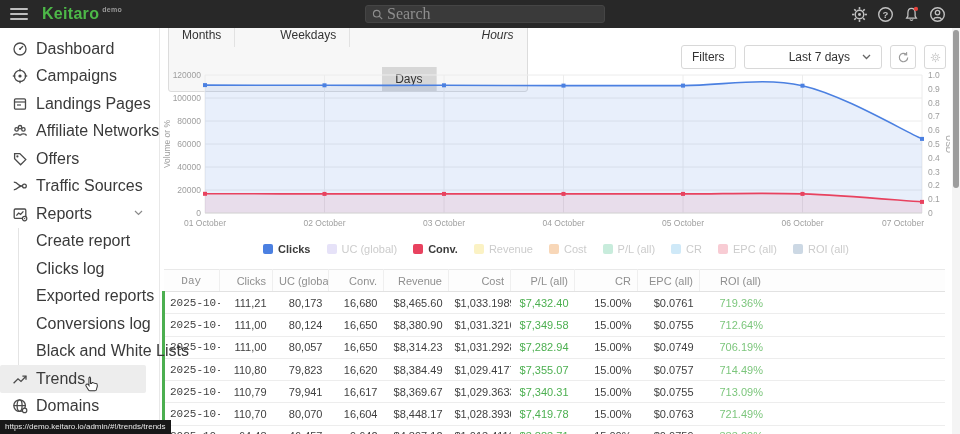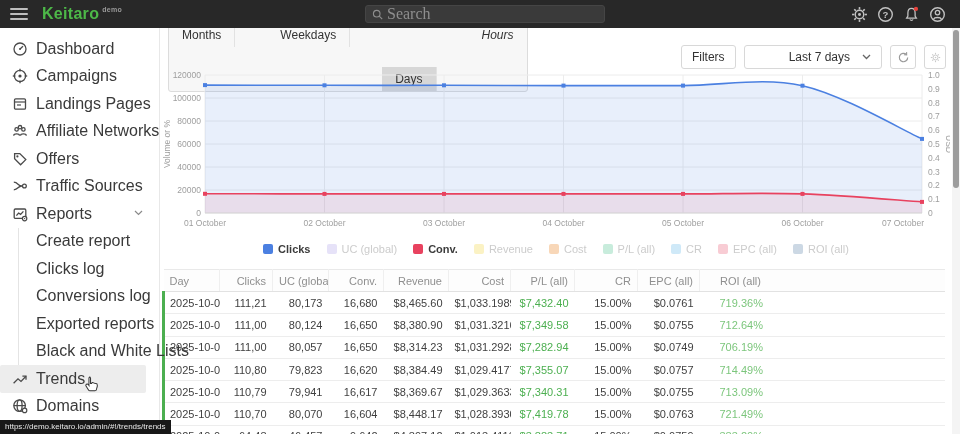--- a/index.html
+++ b/index.html
@@ -72,21 +72,21 @@
   .legend-item.inactive { color:#ccc; font-weight:normal; }
   .legend-item .sw { width:10px; height:10px; border-radius:2px; }
 
   
   .tbl { position:absolute; left:2px; top:241px; width:781px; border-collapse:collapse; table-layout:fixed;
     font-size:11px; }
   .tbl th { height:22px; font-weight:normal; color:#8f8f8f; text-align:right; padding:0 6px;
     border-bottom:1px solid #e2e2e2; border-top:1px solid #e9e9e9; border-right:1px solid #efefef;
     background:#fdfdfd; white-space:nowrap; overflow:hidden; }
   .tbl th:last-child { border-right:none; }
-  .tbl th.al, .tbl td.al { text-align:left; }
+  .tbl th.al, .tbl td.al { text-align:center;font-family:Liberation Mono, monospace; }
   .tbl td { height:22.3px; color:#3f3f3f; text-align:right; padding:0 6px; border-bottom:1px solid #ededed;
     white-space:nowrap; overflow:hidden; background:#fff; }
   .tbl td.day { border-left:3px solid #4caf50; padding-left:5px; }
   .tbl td.green { color:#4caf50; }
   .tbl td.roi { color:#7cc67c; text-align:left; padding-left:20px; }
   .tbl th.roi-h { text-align:left; padding-left:20px; }
 
   
   .scrollbar { position:absolute; right:0; top:28px; width:8px; height:406px; background:#f4f4f4; z-index:20; }
   .scrollbar .thumb { position:absolute; left:1px; right:1px; top:2px; height:158px; background:#9d9d9d; border-radius:3px; }
@@ -205,24 +205,24 @@
         <path d="M1 1 L4.5 4.5 L8 1" fill="none" stroke="#8a8a8a" stroke-width="1.2"></path>
       </svg>
     </div>
     <div class="side-item sub">
       <span class="slabel">Create report</span>
     </div>
     <div class="side-item sub">
       <span class="slabel">Clicks log</span>
     </div>
     <div class="side-item sub">
+      <span class="slabel">Exported reports</span>
+    </div>
+    <div class="side-item sub">
       <span class="slabel">Conversions log</span>
-    </div>
-    <div class="side-item sub">
-      <span class="slabel">Exported reports</span>
     </div>
     <div class="side-item sub">
       <span class="slabel">Black and White Lists</span>
     </div>
     <div class="side-item active">
       <svg class="sicon" viewBox="0 0 16 16">
         <polyline points="1.6,12.2 6,7.8 9,10.4 14,5.2" fill="none" stroke="#4a4a4a" stroke-width="1.3"></polyline>
         <polyline points="10.4,5.2 14,5.2 14,8.8" fill="none" stroke="#4a4a4a" stroke-width="1.3"></polyline>
       </svg>
       <span class="slabel">Trends</span>

